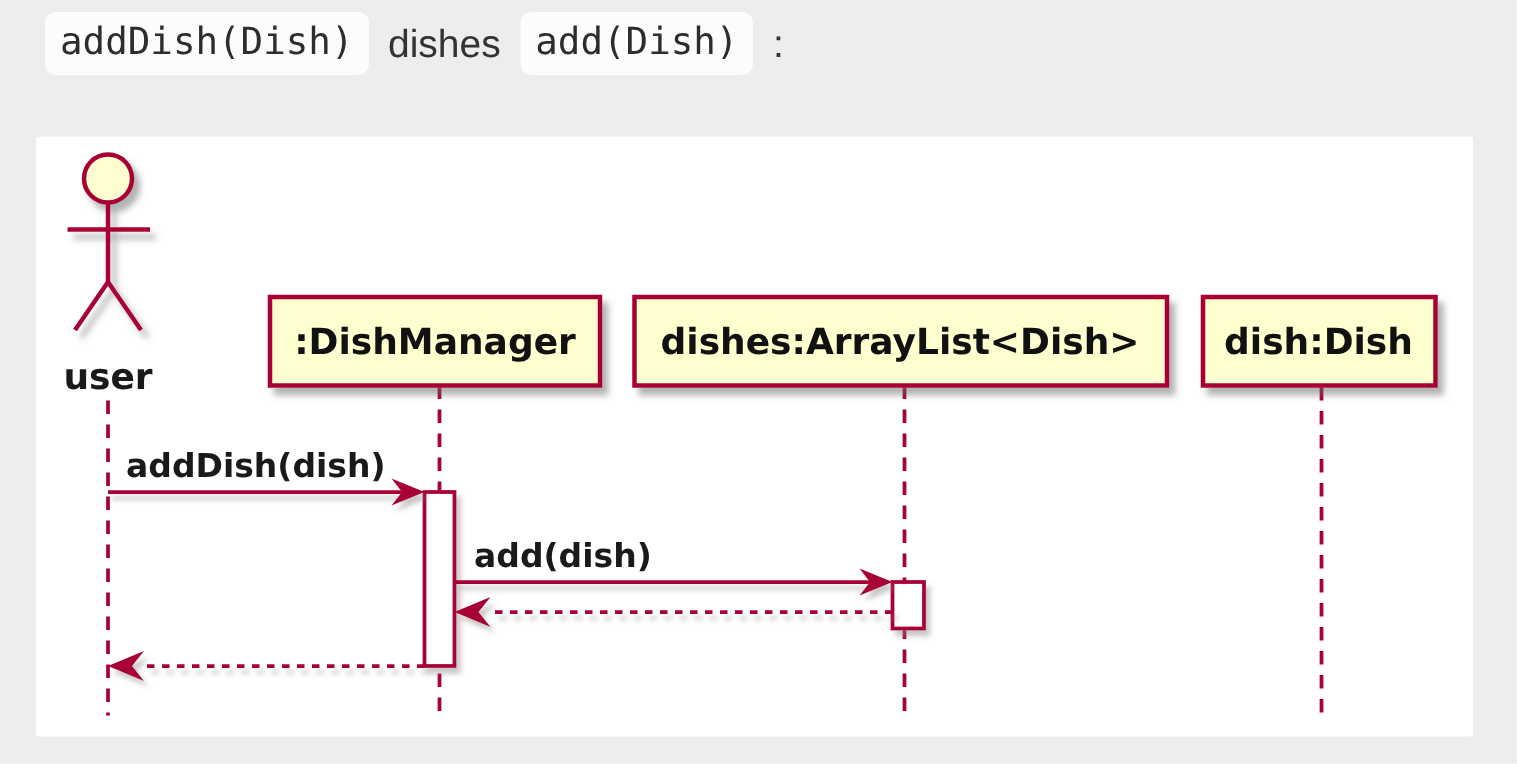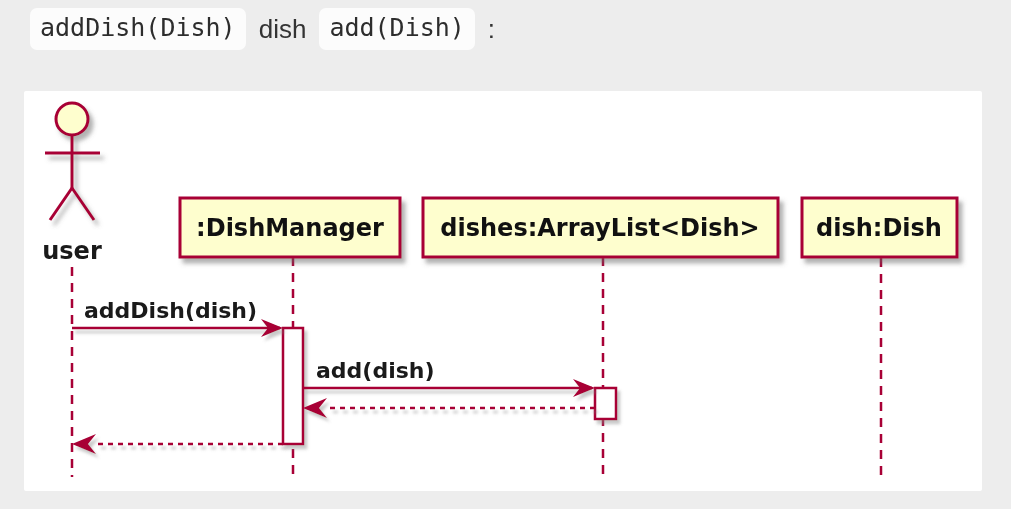--- a/index.html
+++ b/index.html
@@ -64,21 +64,21 @@
     font-size: 22px;
     font-weight: 600;
     fill: #1a1a1a;
   }
 </style>
 </head>
 <body>
 
 <div class="header-line">
   <code class="code-chip">addDish(Dish)</code>
-  <span class="plain-text">dish</span>
+  <span class="plain-text">dishes</span>
   <code class="code-chip">add(Dish)</code>
   <span class="plain-text">:</span>
 </div>
 
 <div class="diagram-panel">
   <svg width="958" height="400" viewBox="0 0 958 400">
     <defs>
       <filter id="shadow" x="-30%" y="-30%" width="170%" height="170%">
         <feDropShadow dx="4" dy="5" stdDeviation="2.2" flood-color="#666666" flood-opacity="0.5"></feDropShadow>
       </filter>

